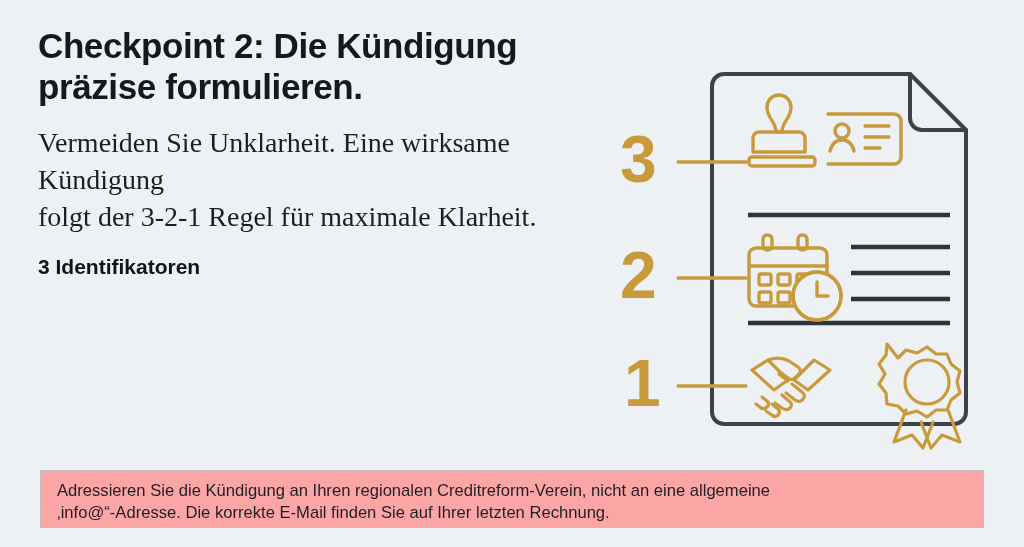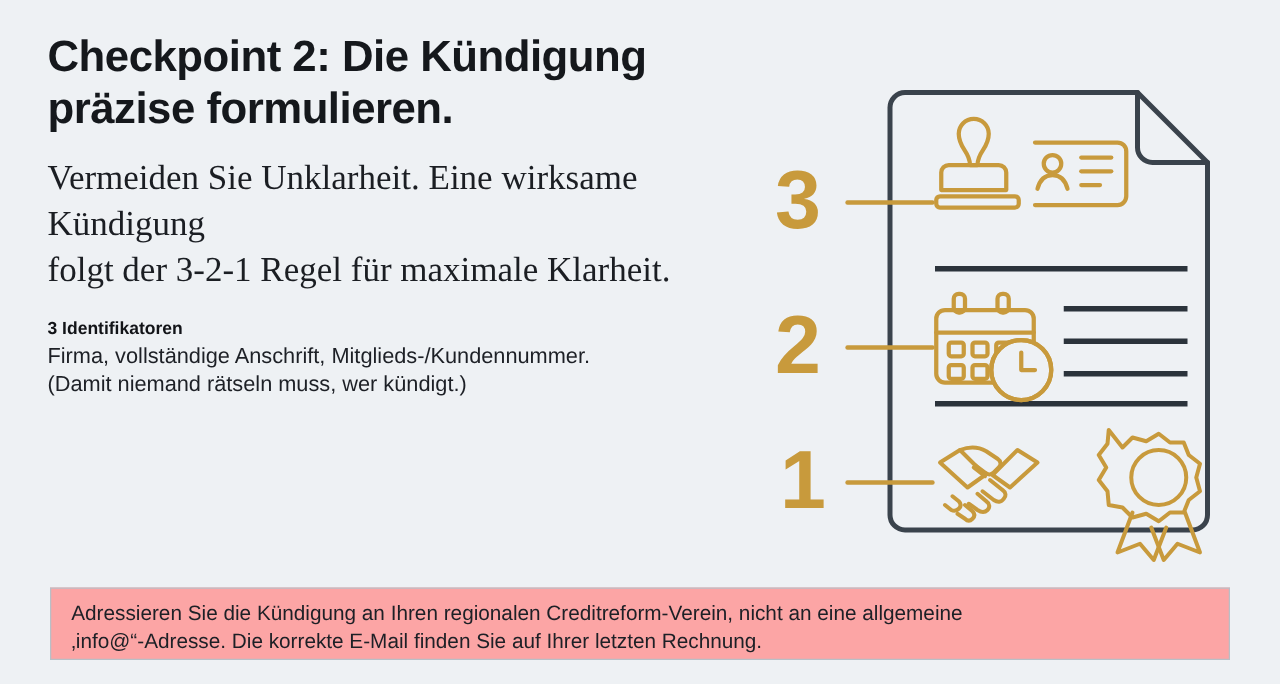--- a/index.html
+++ b/index.html
@@ -43,21 +43,21 @@
     font-size: 28px;
     line-height: 1.33;
     color: #1b1e23;
     margin: 0 0 18px 0;
     white-space: pre-line;
   }
   .rule-block {
     margin-bottom: 13px;
   }
   .rule-head {
-    font-size: 14px;
+    font-size: 21px;
     font-weight: bold;
     line-height: 1.25;
     color: #121418;
     margin: 0 0 2px 0;
   }
   .rule-body {
     font-size: 17.4px;
     line-height: 1.32;
     color: #1d2026;
     margin: 0;
@@ -110,22 +110,20 @@
   <div class="left-col">
 
     <h1 class="title">Checkpoint 2: Die Kündigung
 präzise formulieren.</h1>
 
     <p class="intro">Vermeiden Sie Unklarheit. Eine wirksame Kündigung
 folgt der 3-2-1 Regel für maximale Klarheit.</p>
 
     <div class="rule-block">
       <p class="rule-head">3 Identifikatoren</p>
-      <p class="rule-body">Firma, vollständige Anschrift, Mitglieds-/Kundennummer.
-(Damit niemand rätseln muss, wer kündigt.)</p>
     </div>
 
 
     <div class="rule-block">
     </div>
 
   </div>
 
   <div class="illustration">
     <svg width="404" height="400" viewBox="0 0 404 400" xmlns="http://www.w3.org/2000/svg">

